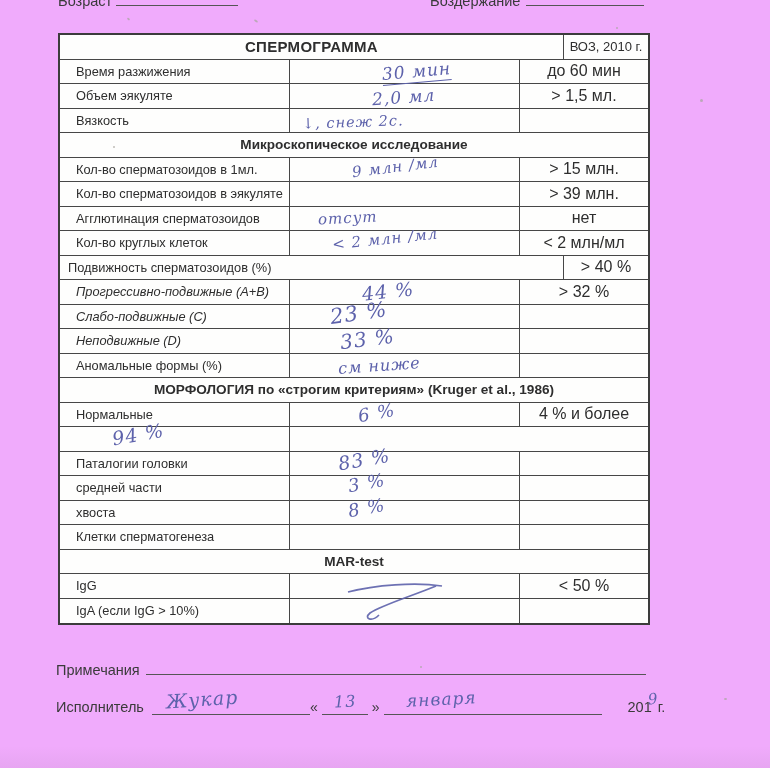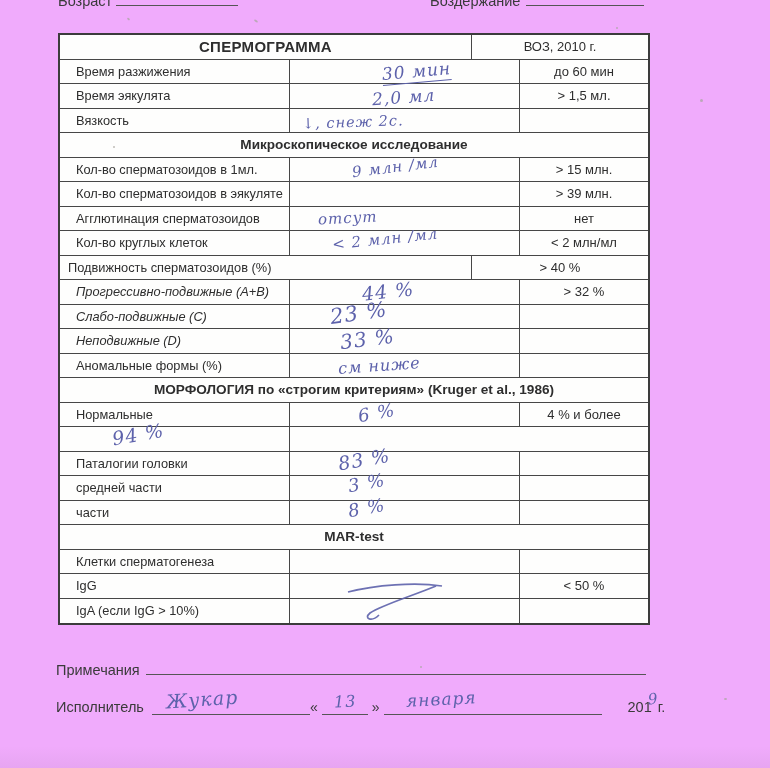--- a/index.html
+++ b/index.html
@@ -24,22 +24,22 @@
   
   .sg-table{
     position:absolute;left:58px;top:33px;width:592px;height:592px;
     border:2px solid #3c3c3c;box-sizing:border-box;background:#fefefd;
   }
   .t-row{display:flex;height:24.5px;box-sizing:border-box;border-bottom:1.8px solid #474747;}
   .t-row:last-child{border-bottom:none;border-radius:6px;}
   .cell{box-sizing:border-box;position:relative;display:flex;align-items:center;overflow:visible;}
   .c1{width:230px;border-right:1.8px solid #474747;padding-left:16px;font-size:12.8px;}
   .c2{width:230px;border-right:1.8px solid #474747;justify-content:center;}
-  .c3{flex:1;justify-content:center;font-size:13px;}
-  .c12{width:412px;border-right:1.8px solid #474747;padding-left:8px;font-size:12.8px;}
+  .c3{flex:1;justify-content:center;font-size:16px;}
+  .c12{width:504px;border-right:1.8px solid #474747;padding-left:8px;font-size:12.8px;}
   .cfull{width:100%;justify-content:center;font-weight:bold;font-size:13.6px;}
   .t-row.title-row .c12{justify-content:center;padding-left:0;font-weight:bold;font-size:15px;letter-spacing:.3px;}
   .t-row.title-row .c3{font-size:13px;}
   .lbl-italic{font-style:italic;}
   .lbl-indent{}
 
   
   .hw{
     position:absolute;
     font-family:"DejaVu Serif", serif;font-style:italic;
@@ -87,21 +87,21 @@
         <div class="cell c3">ВОЗ, 2010 г.</div>
       </div>
       <div class="t-row">
         <div class="cell c1">Время разжижения</div>
         <div class="cell c2">
           <span class="hw hw-underline" style="left: 92px; top: 3px; font-size: 17px; transform: rotate(-5deg);">30 мин</span>
         </div>
         <div class="cell c3">до 60 мин</div>
       </div>
       <div class="t-row">
-        <div class="cell c1">Время эякулята</div>
+        <div class="cell c1">Объем эякуляте</div>
         <div class="cell c2">
           <span class="hw" style="left: 82px; top: 5px; font-size: 17px; transform: rotate(-4deg);">2,0 мл</span>
         </div>
         <div class="cell c3">&gt; 1,5 мл.</div>
       </div>
       <div class="t-row">
         <div class="cell c1">Вязкость</div>
         <div class="cell c2">
           <span class="hw" style="left: 12px; top: 6px; font-size: 14.5px; transform: rotate(-2deg);">↓, снеж 2с.</span>
         </div>
@@ -192,33 +192,33 @@
         <div class="cell c3"></div>
       </div>
       <div class="t-row">
         <div class="cell c1 lbl-indent">средней части</div>
         <div class="cell c2">
           <span class="hw" style="left: 58px; top: -2px; font-size: 18px; transform: rotate(-10deg);">3 %</span>
         </div>
         <div class="cell c3"></div>
       </div>
       <div class="t-row">
-        <div class="cell c1 lbl-indent">части</div>
+        <div class="cell c1 lbl-indent">хвоста</div>
         <div class="cell c2">
           <span class="hw" style="left: 58px; top: -2px; font-size: 18px; transform: rotate(-10deg);">8 %</span>
         </div>
         <div class="cell c3"></div>
-      </div>
-      <div class="t-row">
-        <div class="cell cfull">MAR-test</div>
       </div>
       <div class="t-row">
         <div class="cell c1">Клетки сперматогенеза</div>
         <div class="cell c2"></div>
         <div class="cell c3"></div>
+      </div>
+      <div class="t-row">
+        <div class="cell cfull">MAR-test</div>
       </div>
       <div class="t-row">
         <div class="cell c1">IgG</div>
         <div class="cell c2">
           <svg class="mark-svg" width="160" height="46" viewBox="0 0 160 46" style="left: 30px; top: 4px;">
             <path d="M 28 14 C 55 7, 95 4, 122 8 M 116 8 C 92 18, 62 27, 50 35 C 43 41, 52 44, 59 37" stroke="#5d62ab" stroke-width="1.7" fill="none" opacity="0.9"></path>
           </svg>
         </div>
         <div class="cell c3">&lt; 50 %</div>
       </div>

